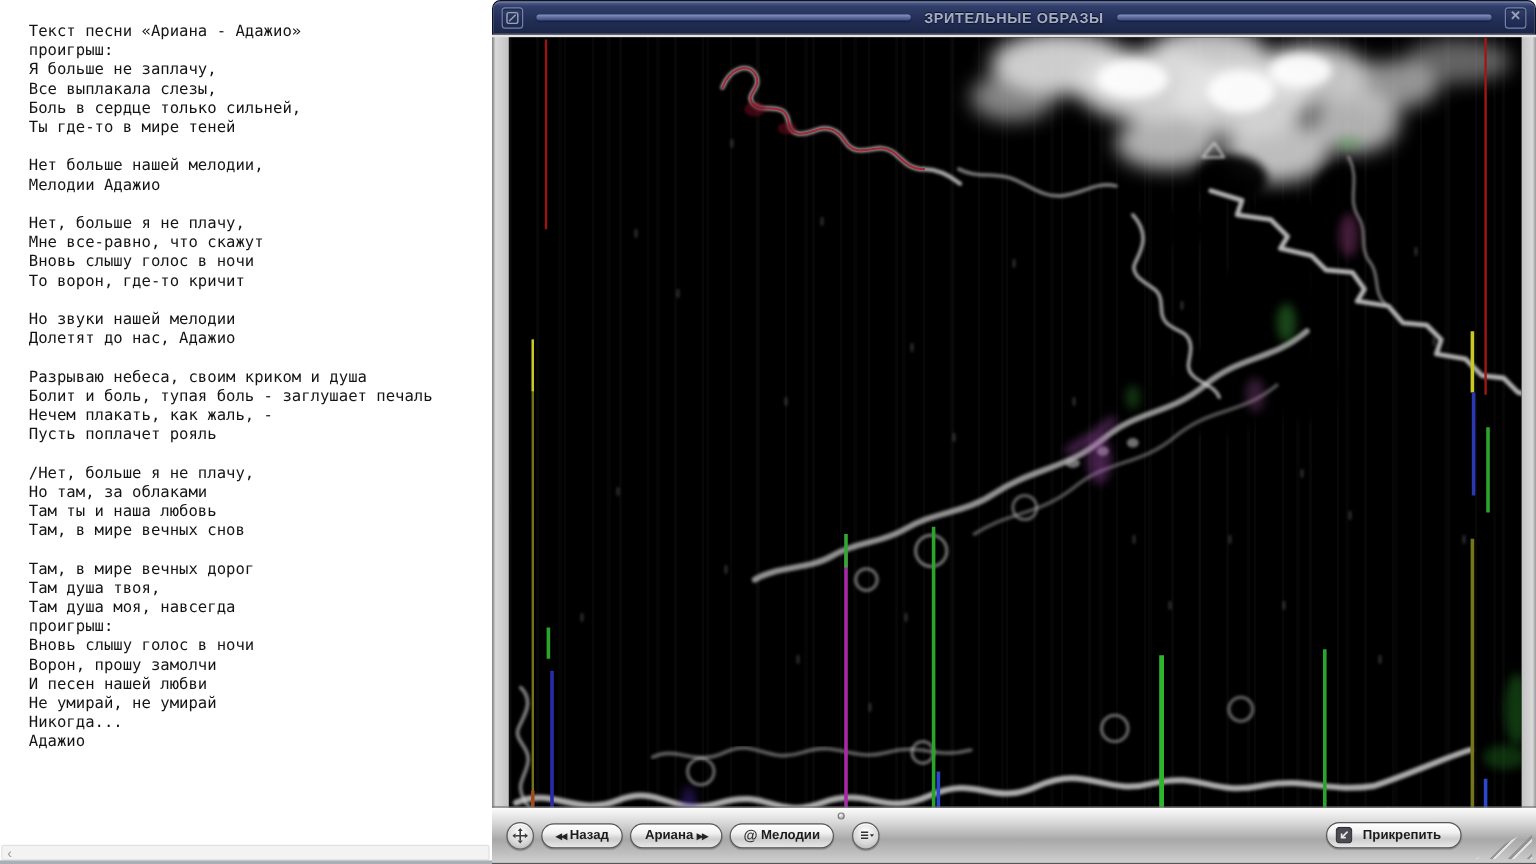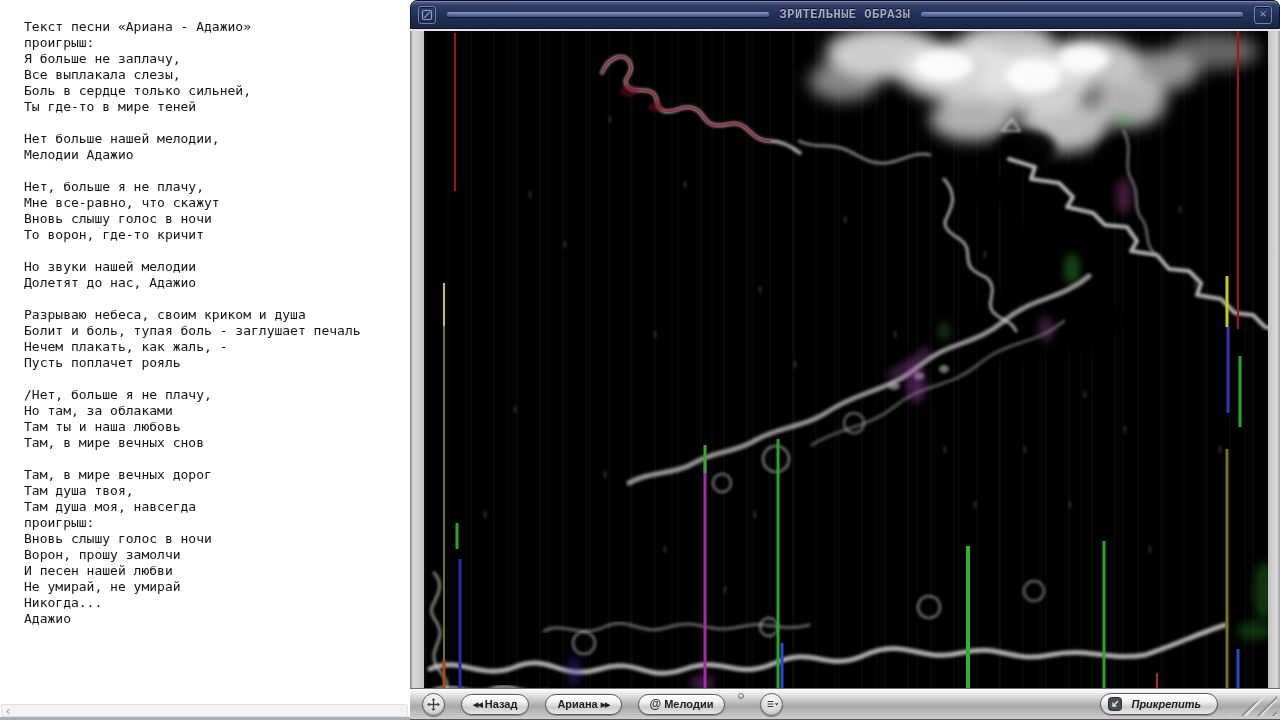--- a/index.html
+++ b/index.html
@@ -18,21 +18,21 @@
   .scroll-arrow { color:#9a9a9a; font-size:12px; line-height:10px; padding-left:4px; }
   .bottom-strip { position:absolute; left:0; top:717px; width:410px; height:3px; background:#a9b0b5; }
 
   
   .player { position:absolute; left:410px; top:0; width:870px; height:720px; }
 
   .titlebar { position:absolute; left:0; top:0; right:0; height:29px;
               background:linear-gradient(180deg,#5b6890 0%,#303e6a 16%,#232f57 55%,#1a2546 100%);
               border:1px solid #0b1226; border-radius:7px 7px 0 0;
               box-shadow:inset 0 1px 0 #7a86ad;
-              display:flex; align-items:center; padding:0 7px; gap:8px;font-family:Liberation Mono, monospace; }
+              display:flex; align-items:center; padding:0 7px; gap:8px; }
   .sys-btn { width:18px; height:18px; flex:0 0 auto;
              background:linear-gradient(180deg,#46548244,#1d2950);
              border:1px solid #7581a8; border-radius:3px;
              display:flex; align-items:center; justify-content:center;
              box-shadow:inset 0 1px 1px #0c1530; cursor:default; }
   .sys-btn span { color:#9aa2b8; font-size:11px; font-weight:bold; line-height:1; }
   .deco-line { flex:1; height:5px; border-radius:3px; margin:0 3px;
                background:linear-gradient(180deg,#8b98c4,#5f6e9e 50%,#3d4c7e);
                box-shadow:0 1px 1px #0d1730; }
   .title-text { flex:0 0 auto; font-size:12px; font-weight:bold; letter-spacing:.5px;
@@ -43,42 +43,42 @@
                             #c2c2c2 calc(100% - 12px),#dadada calc(100% - 3px),#9a9a9a 100%);
                  box-shadow:inset 0 2px 0 #e6e6e6; }
   .viz { position:absolute; left:14px; top:2px; width:844px; height:657px; background:#000;
          background-image:
            repeating-linear-gradient(90deg, rgba(255,255,255,0.028) 0 2px, transparent 2px 23px),
            repeating-linear-gradient(90deg, rgba(255,255,255,0.02) 0 3px, transparent 3px 41px);
          overflow:hidden; }
   .viz svg { display:block; }
 
   
-  .toolbar { position:absolute; left:0; bottom:0; right:0; height:32px;
+  .toolbar { position:absolute; left:0; bottom:0; right:0; height:48px;
              background:linear-gradient(180deg,#fdfdfd 0%,#d4d4d4 30%,#a8a8a8 58%,#cfcfcf 100%);
              border-top:1px solid #6e6e6e; border-bottom:1px solid #55555a;
-             display:flex; align-items:center; padding:0 12px; gap:16px; }
+             display:flex; align-items:center; padding:0 12px; gap:6px; }
   .btn-round { width:23px; height:23px; border-radius:50%; flex:0 0 auto;
                background:radial-gradient(circle at 50% 32%,#ffffff,#d6d6d6 60%,#a9a9a9);
                border:1px solid #5f5f5f;
                box-shadow:inset 0 1px 0 #fff, 0 1px 1px rgba(0,0,0,.35);
                display:flex; align-items:center; justify-content:center; cursor:pointer; }
   .btn-pill { height:21px; border-radius:11px; padding:0 11px; flex:0 0 auto;
               background:linear-gradient(180deg,#ffffff,#f1f1f1 38%,#cdcdcd 65%,#e7e7e7);
               border:1px solid #585858;
               box-shadow:inset 0 1px 0 #fff, 0 1px 1px rgba(0,0,0,.3);
               display:flex; align-items:center; gap:3px; cursor:pointer;
               font-family:"Liberation Sans", sans-serif; font-size:11px; font-weight:bold; color:#1c1c1c; }
   .tiny-glyph { font-size:7px; letter-spacing:-1px; color:#222; position:relative; top:.5px; }
   .at-glyph { font-size:12px; font-weight:bold; color:#333; position:relative; top:-.5px; }
   .notch { width:6px; height:6px; border-radius:50%; flex:0 0 auto; align-self:flex-start;
            margin:4px 0 0 -3px; background:radial-gradient(circle at 35% 30%,#fff,#909090);
            border:1px solid #7a7a7a; }
   .spacer { flex:1; }
-  .attach { height:22px; padding:0 16px 0 7px; gap:9px; margin-right:50px;font-style:italic; }
+  .attach { height:22px; padding:0 16px 0 7px; gap:9px; margin-right:50px; }
   .attach-ic { display:flex; }
   .grip { position:absolute; right:3px; bottom:3px; width:48px; height:25px;
           background:repeating-linear-gradient(135deg, transparent 0 4px,
                      #8f8f8f 4px 6px, #eaeaea 6px 8px, transparent 8px 11px);
           clip-path:polygon(100% 0, 100% 100%, 0 100%); opacity:.85; cursor:nwse-resize; }
 </style>
 </head>
 <body>
 
 <div class="lyrics-pane">

